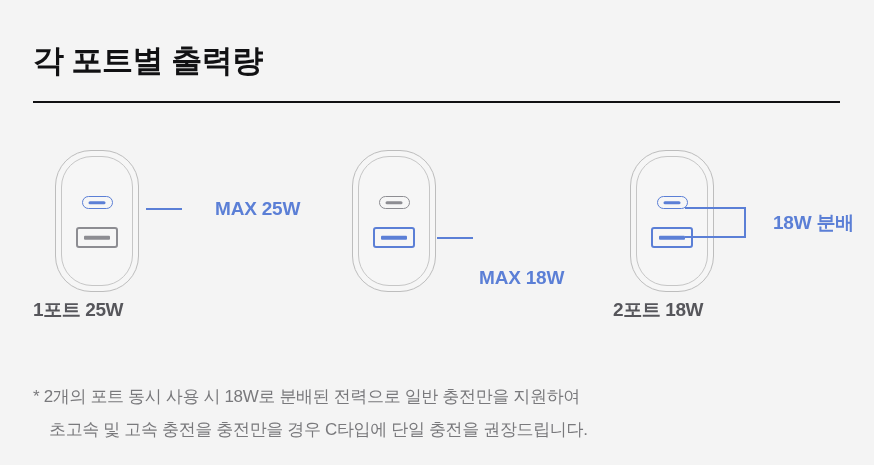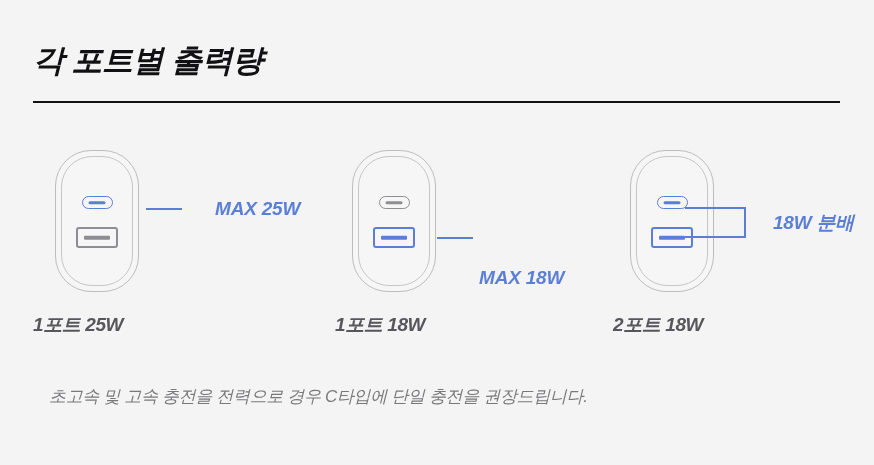--- a/index.html
+++ b/index.html
@@ -14,21 +14,20 @@
     overflow: hidden;
     position: relative;
     -webkit-font-smoothing: antialiased;
   }
 
   .page {
     position: relative;
     width: 764px;
     height: 465px;
     box-sizing: border-box;
-    font-style: italic;
   }
 
   
   .page-title {
     position: absolute;
     left: 33px;
     top: 18px;
     font-size: 31px;
     font-weight: 700;
     letter-spacing: -0.5px;
@@ -179,21 +178,21 @@
     right: 0;
     height: 1.6px;
     background: #5b7fd6;
   }
   .bracket .arm-top { top: 0; }
   .bracket .arm-bottom { bottom: 0; }
 
   
   .caption {
     position: absolute;
-    top: 175px;
+    top: 160px;
     font-size: 19px;
     font-weight: 700;
     color: #56565b;
     letter-spacing: -0.4px;
     white-space: nowrap;
     line-height: 24px;
   }
   .cell-0 .caption { left: 11px; }
   .cell-1 .caption { left: 27px; }
   .cell-2 .caption { left: 28px; }
@@ -248,21 +247,20 @@
         <div class="plug-inner"></div>
         <div class="port port-c">
           <span class="port-bar"></span>
         </div>
         <div class="port port-a is-active">
           <span class="port-bar"></span>
         </div>
       </div>
       <div class="leader" style="left:129px; top:99px; width:36px;"></div>
       <div class="callout-label" style="left:171px; top:90px;margin-top:40px;">MAX 18W</div>
-      <div class="caption">1포트 18W</div>
     </div>
 
     <div class="charger-cell cell-2">
       <div class="plug-outer" style="left:45px;">
         <div class="plug-inner"></div>
         <div class="port port-c is-active">
           <span class="port-bar"></span>
         </div>
         <div class="port port-a is-active">
           <span class="port-bar"></span>
@@ -275,16 +273,17 @@
         <span class="bracket-spine"></span>
       </div>
 
       <div class="callout-label" style="left:170px; top:75px;margin-left:18px;">18W 분배</div>
       <div class="caption">2포트 18W</div>
     </div>
 
   </div>
 
   <div class="footnote">
-    <span class="footnote-line indent">초고속 및 고속 충전을 전력으로 경우 C타입에 단일 충전을 권장드립니다.</span>
+    <span class="footnote-line">* 2개의 포트 동시 사용 시 18W로 분배된 전력으로 일반 충전만을 지원하여</span>
+    <span class="footnote-line indent">초고속 및 고속 충전을 충전만을 경우 C타입에 단일 충전을 권장드립니다.</span>
   </div>
 
 </div>
 
 </body></html>

